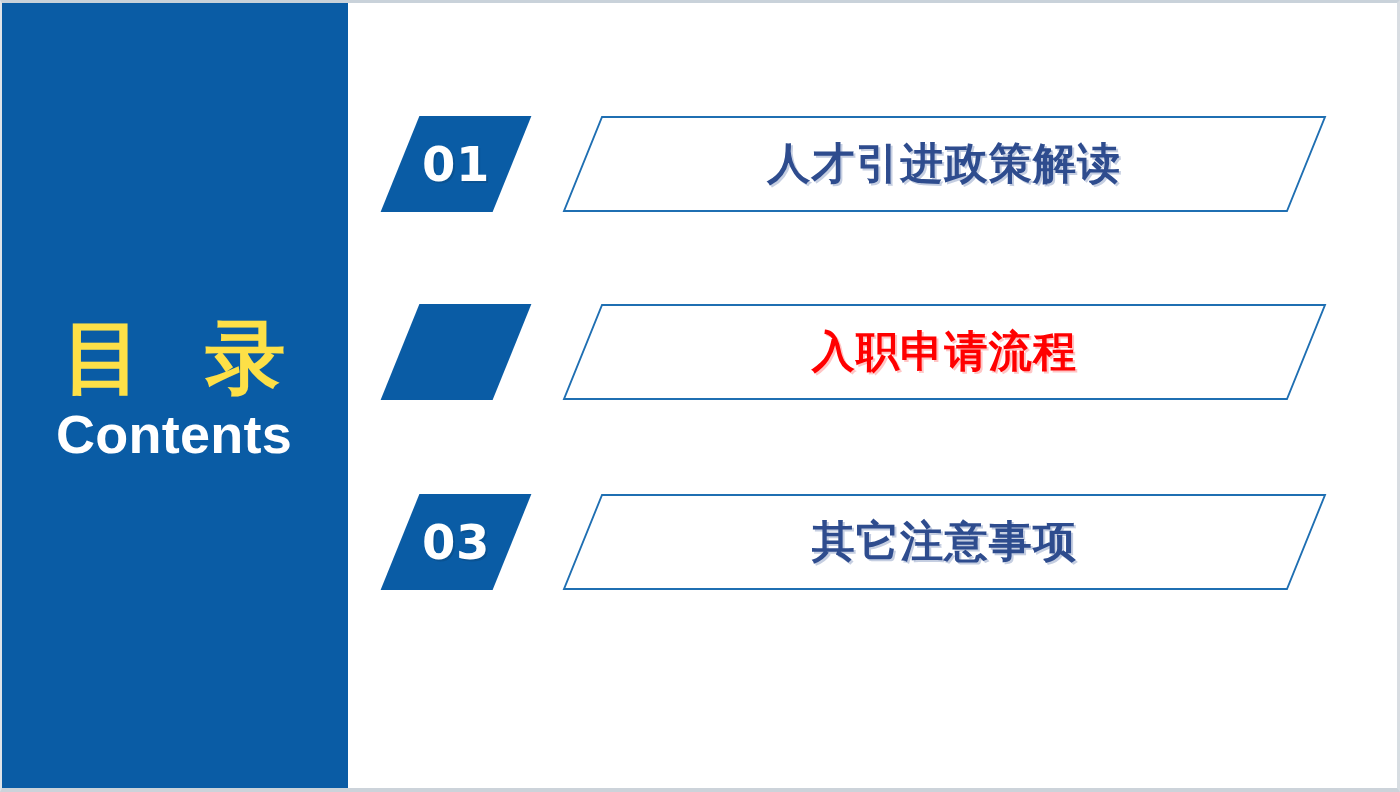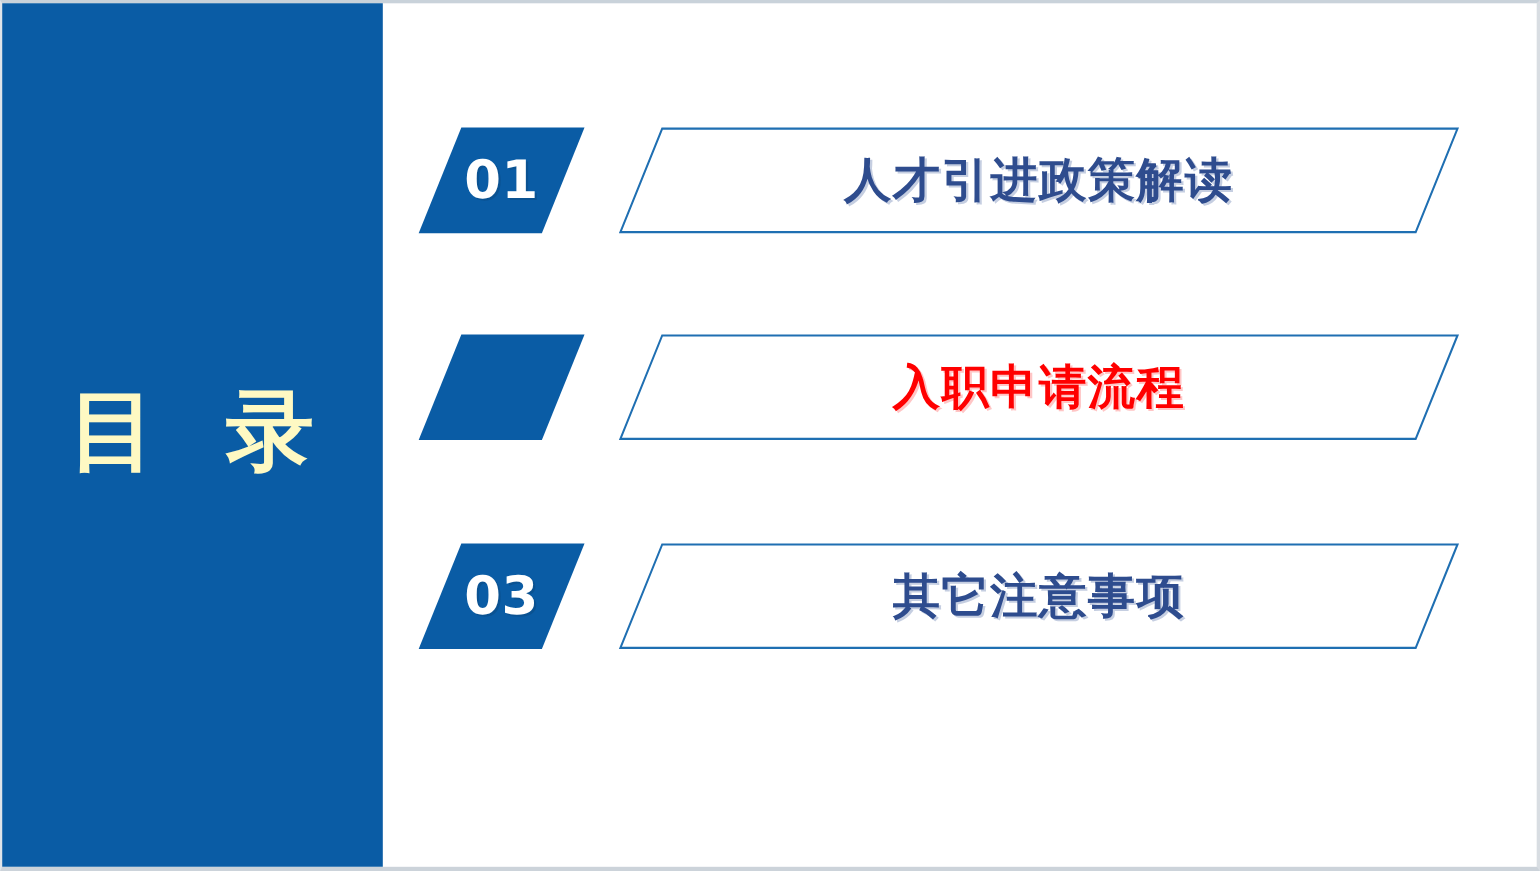--- a/index.html
+++ b/index.html
@@ -41,21 +41,21 @@
     align-items: center;
     justify-content: center;
     box-sizing: border-box;
   }
   #sidebar-inner {
     margin-top: -12px;
     text-align: center;
     width: 100%;
   }
   .cn-title {
-    color: #fef9c3;
+    color: #fde047;
     font-size: 80px;
     line-height: 0.95;
     font-weight: 700;
     letter-spacing: 0.22em;
     text-indent: 0.22em;
     font-family: "DejaVu Sans", "Liberation Sans", sans-serif;
     white-space: pre;
     display: block;
   }
   .en-title {
@@ -153,20 +153,21 @@
   }
 </style>
 </head>
 <body>
 
 <div id="slide">
 
   <div id="sidebar">
     <div id="sidebar-inner">
       <span class="cn-title">目 录</span>
+      <span class="en-title">Contents</span>
     </div>
   </div>
 
   <div id="content">
 
     <div class="row row-1">
       <div class="badge"></div>
       <div class="badge-num">01</div>
       <div class="panel"></div>
       <div class="panel-label label-default">人才引进政策解读</div>

